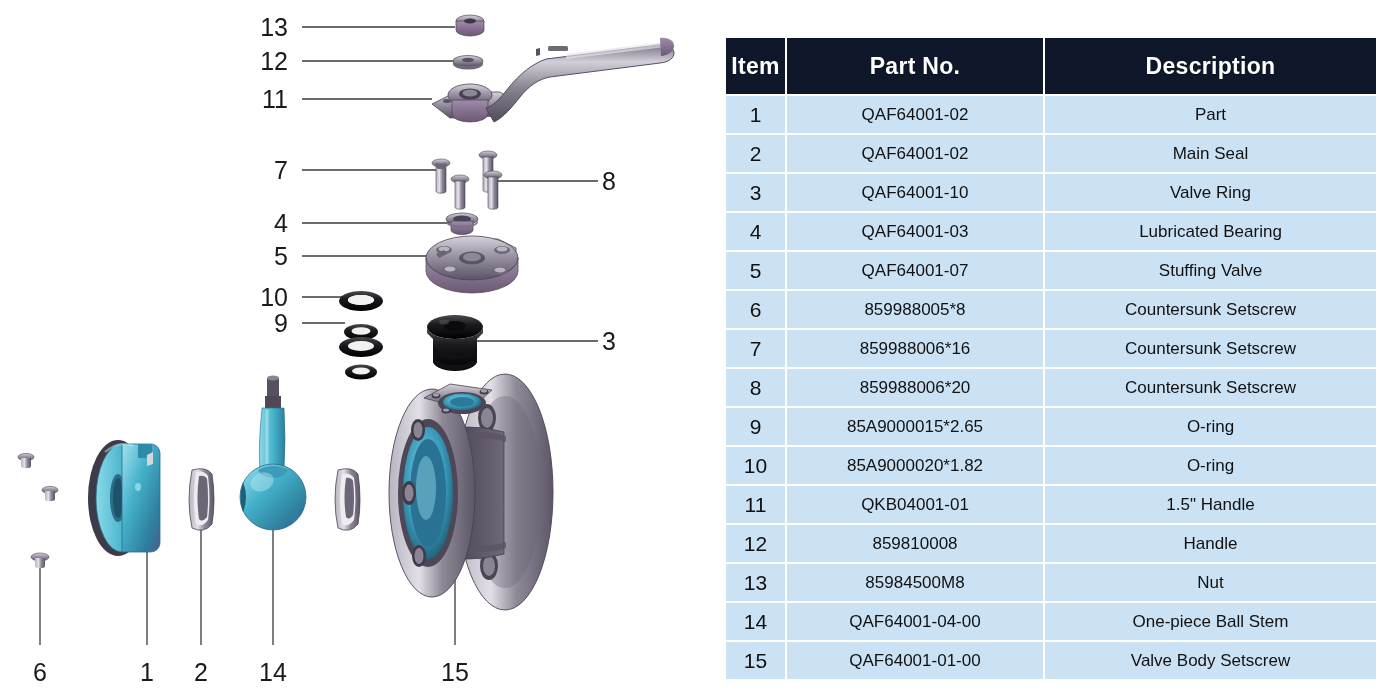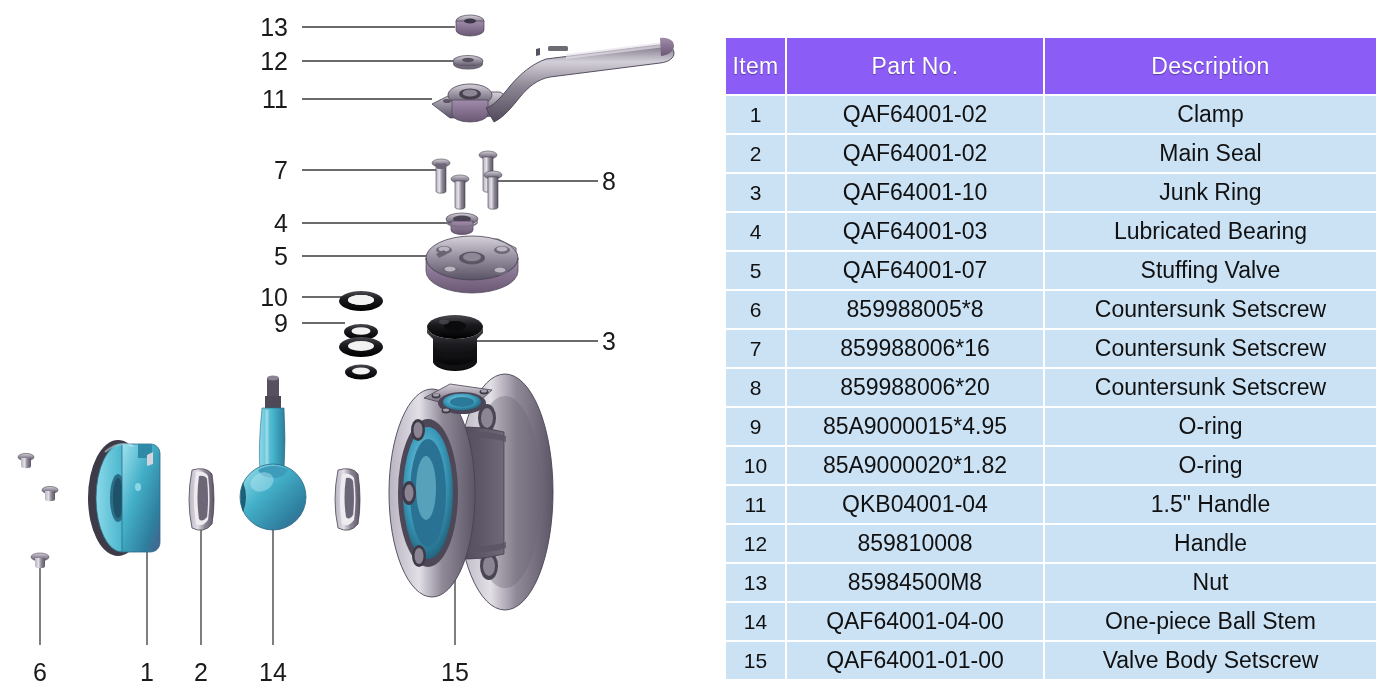--- a/index.html
+++ b/index.html
@@ -25,29 +25,29 @@
   
   #table-pane{position:absolute;left:724px;top:36px;width:654px;}
   table.parts{
     border-collapse:separate;border-spacing:2px;
     width:654px;table-layout:fixed;
   }
   table.parts col.c-item{width:59px;}
   table.parts col.c-part{width:256px;}
   table.parts col.c-desc{width:331px;}
   table.parts thead th{
-    background:#8b5cf6;color:#ffffff;
-    font-size:23px;font-weight:normal;
+    background:#0f172a;color:#ffffff;
+    font-size:23px;font-weight:bold;
     height:54px;text-align:center;vertical-align:middle;
     text-shadow:0 1px 1px rgba(0,0,0,.35);
     letter-spacing:.3px;
   }
   table.parts tbody td{
     background:#cbe2f5;color:#111111;
-    font-size:23px;height:35px;
+    font-size:17px;height:35px;
     text-align:center;vertical-align:middle;
     white-space:nowrap;
   }
   table.parts tbody td.item{font-size:21px;}
 </style>
 </head>
 <body>
 
 <div id="root">
 
@@ -379,31 +379,31 @@
         <tr>
           <th>Item</th>
           <th>Part No.</th>
           <th>Description</th>
         </tr>
       </thead>
       <tbody>
         <tr>
           <td class="item">1</td>
           <td>QAF64001-02</td>
-          <td>Clamp</td>
+          <td>Part</td>
         </tr>
         <tr>
           <td class="item">2</td>
           <td>QAF64001-02</td>
           <td>Main Seal</td>
         </tr>
         <tr>
           <td class="item">3</td>
           <td>QAF64001-10</td>
-          <td>Junk Ring</td>
+          <td>Valve Ring</td>
         </tr>
         <tr>
           <td class="item">4</td>
           <td>QAF64001-03</td>
           <td>Lubricated Bearing</td>
         </tr>
         <tr>
           <td class="item">5</td>
           <td>QAF64001-07</td>
           <td>Stuffing Valve</td>
@@ -418,31 +418,31 @@
           <td>859988006*16</td>
           <td>Countersunk Setscrew</td>
         </tr>
         <tr>
           <td class="item">8</td>
           <td>859988006*20</td>
           <td>Countersunk Setscrew</td>
         </tr>
         <tr>
           <td class="item">9</td>
-          <td>85A9000015*4.95</td>
+          <td>85A9000015*2.65</td>
           <td>O-ring</td>
         </tr>
         <tr>
           <td class="item">10</td>
           <td>85A9000020*1.82</td>
           <td>O-ring</td>
         </tr>
         <tr>
           <td class="item">11</td>
-          <td>QKB04001-04</td>
+          <td>QKB04001-01</td>
           <td>1.5"  Handle</td>
         </tr>
         <tr>
           <td class="item">12</td>
           <td>859810008</td>
           <td>Handle</td>
         </tr>
         <tr>
           <td class="item">13</td>
           <td>85984500M8</td>

